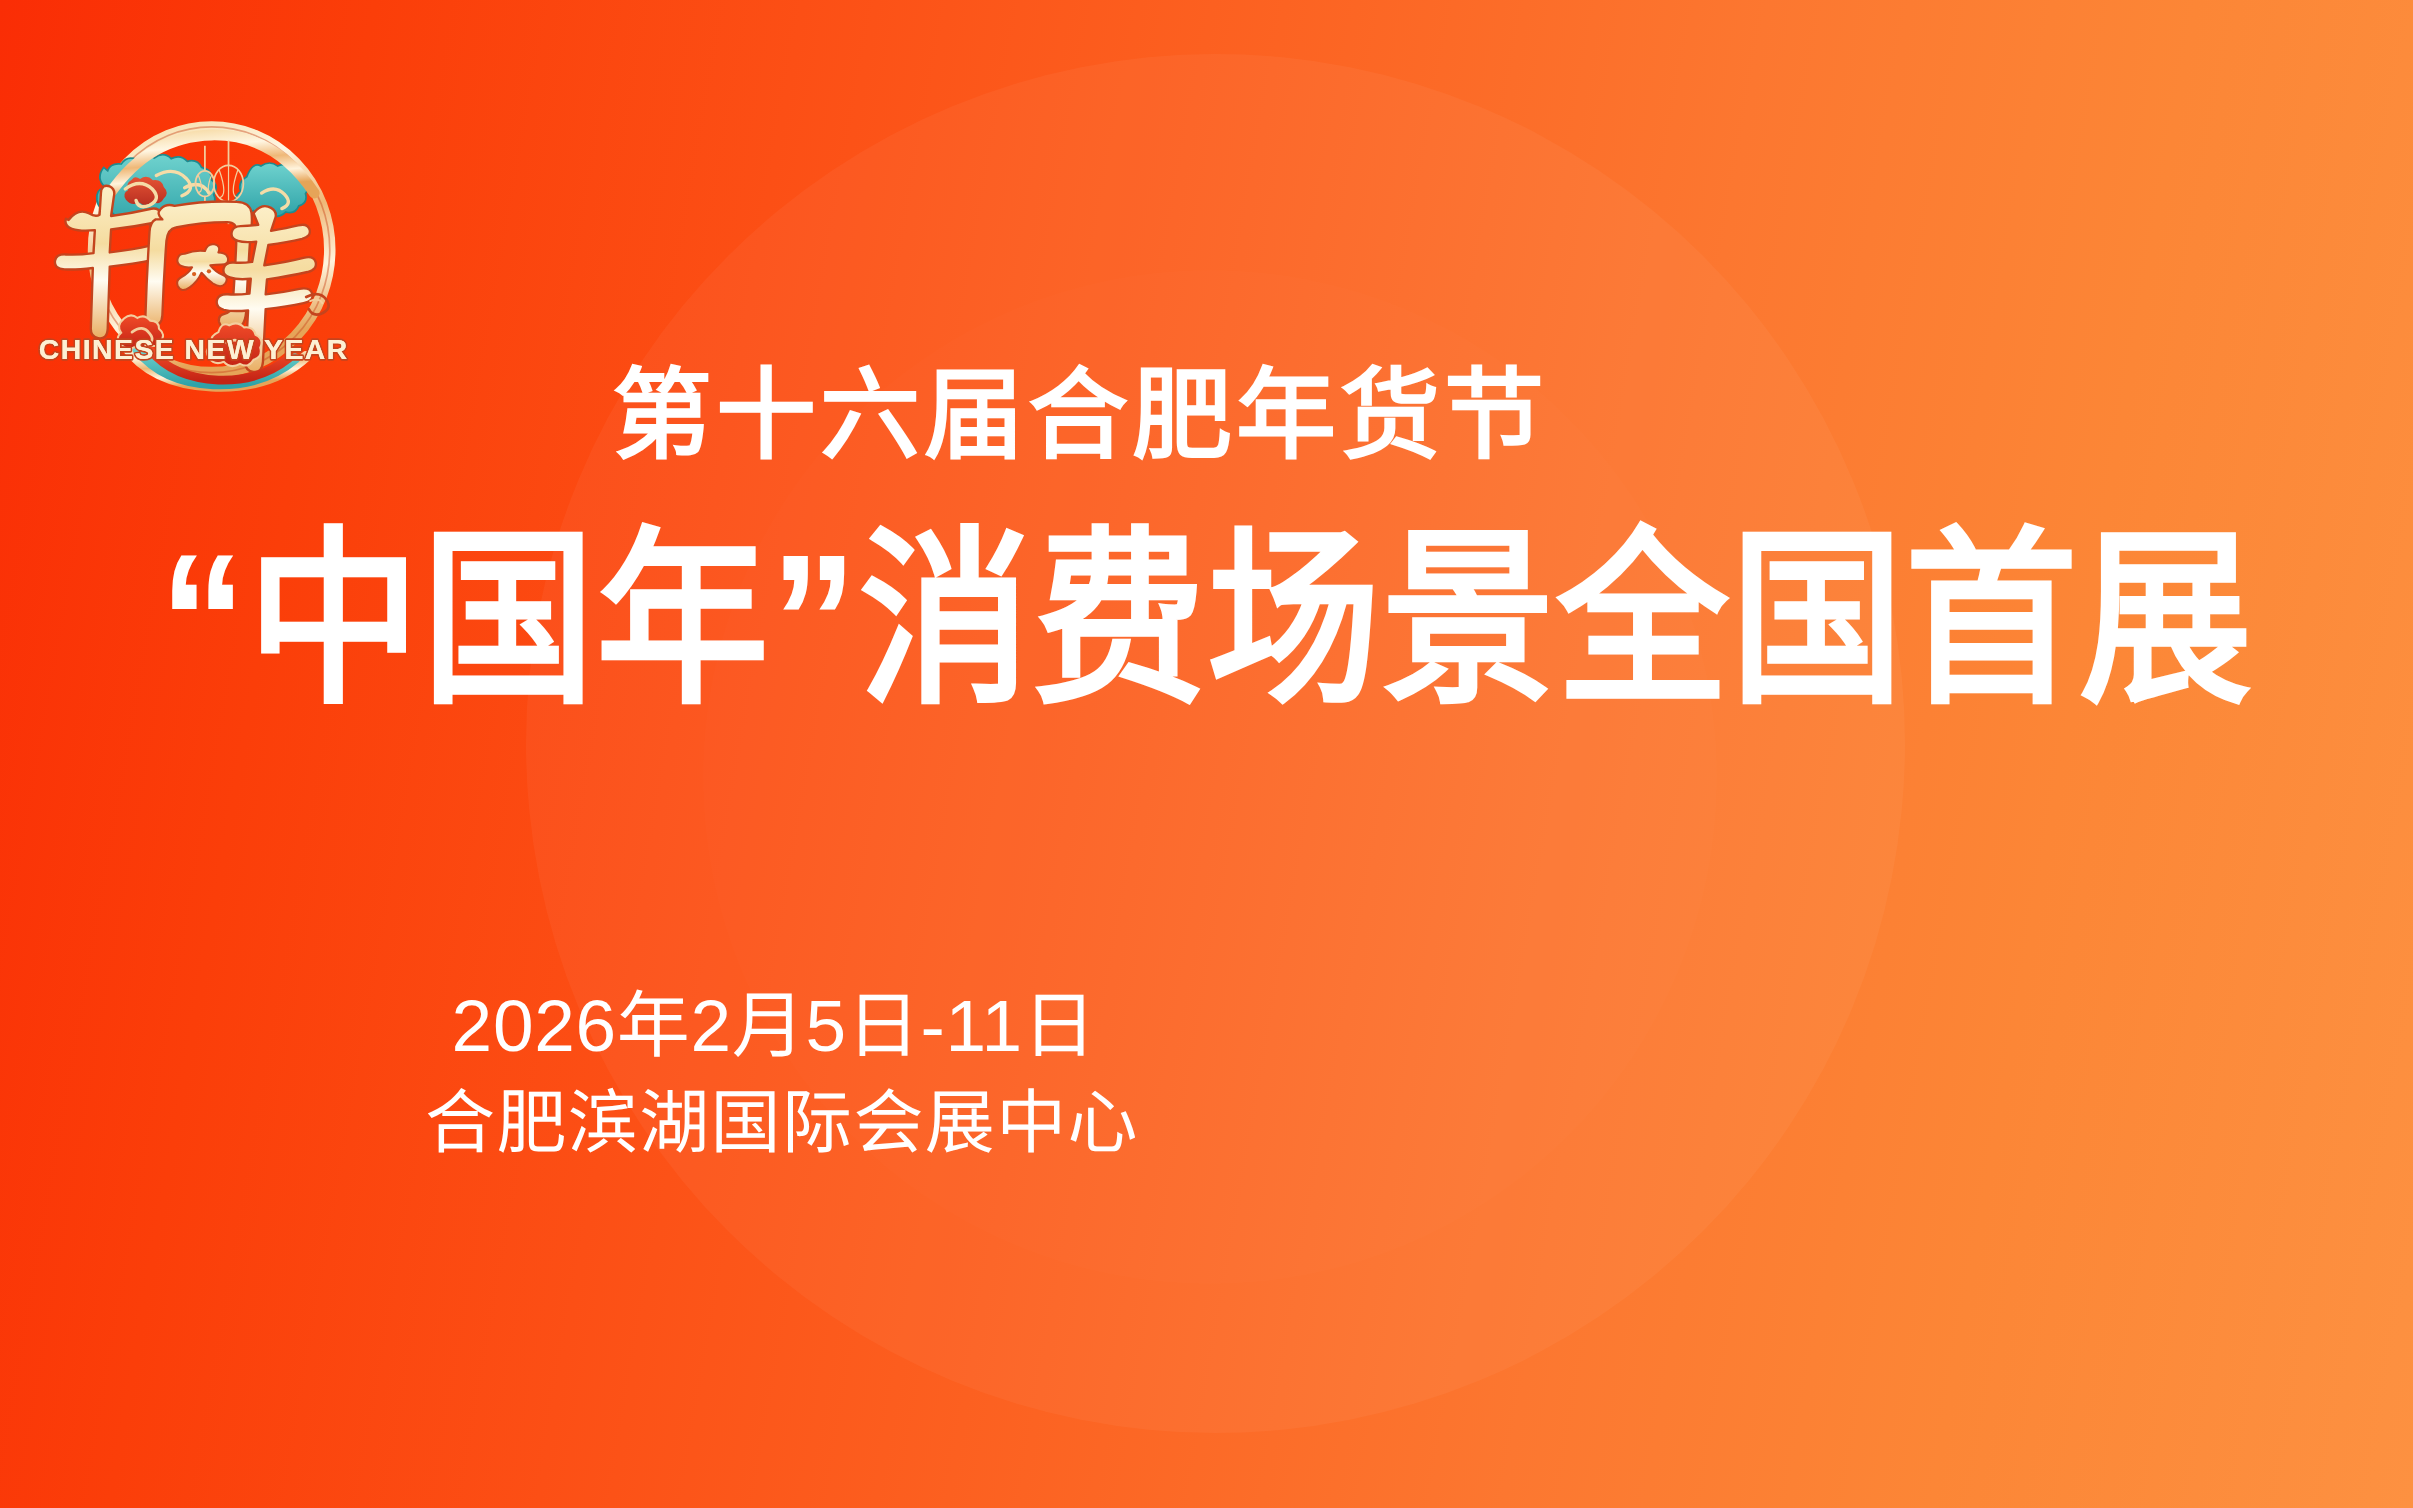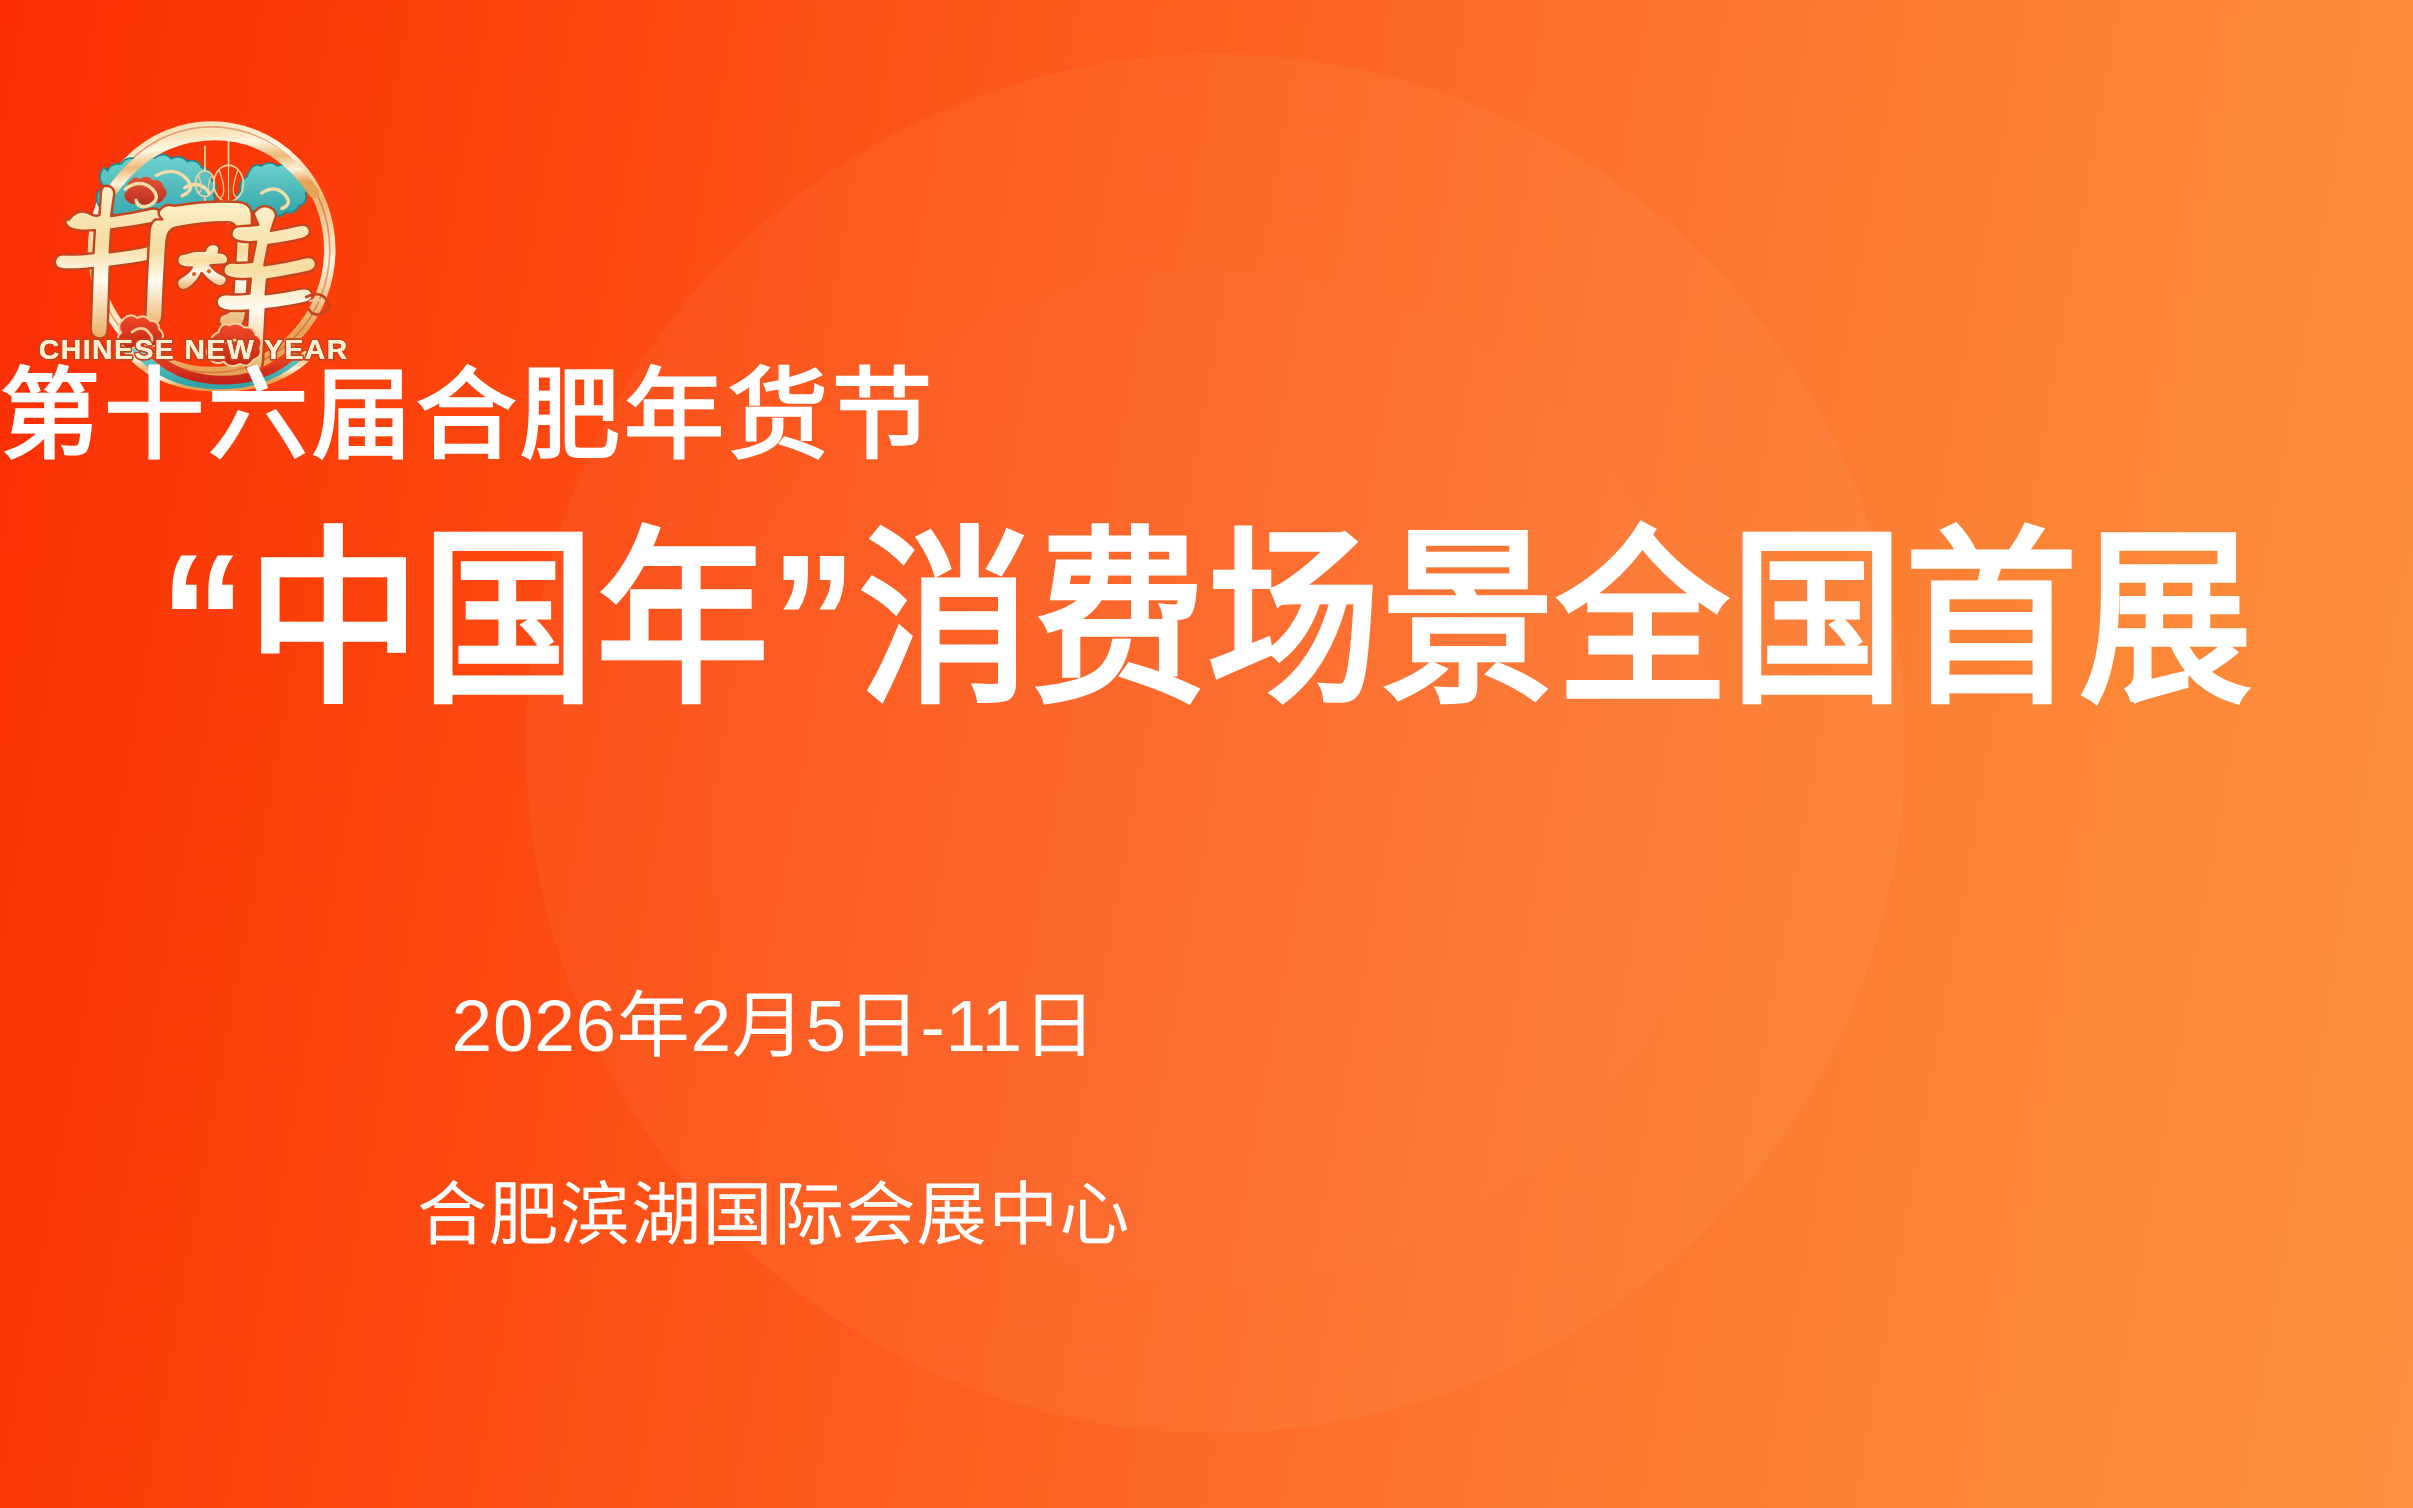--- a/index.html
+++ b/index.html
@@ -64,21 +64,21 @@
     left: 0;
     top: 0;
     width: 2413px;
   }
 
   .subtitle {
     position: absolute;
     left: 0;
     top: 361px;
     width: 1548px;
-    text-align: left;
+    text-align: right;
     color: #ffffff;
     font-size: 100px;
     line-height: 1.08;
     font-weight: 700;
     letter-spacing: 4px;
     white-space: nowrap;
     font-family: "Liberation Sans", "DejaVu Sans", sans-serif;
   }
 
   .main-title {
@@ -108,25 +108,26 @@
     font-family: "Liberation Sans", "DejaVu Sans", sans-serif;
   }
   .info-date {
     top: 985px;
     font-size: 73px;
     line-height: 1.12;
     font-weight: 400;
     letter-spacing: 0.7px;
   }
   .info-venue {
-    top: 1176px;
+    top: 1084px;
     font-size: 70px;
     line-height: 1.12;
     font-weight: 500;
     letter-spacing: 1.4px;
+    padding-left: 8px;
   }
 </style>
 </head>
 <body>
 
 <div id="poster">
 
   <div id="bg-circle"></div>
   <div id="bg-circle-2"></div>
 

